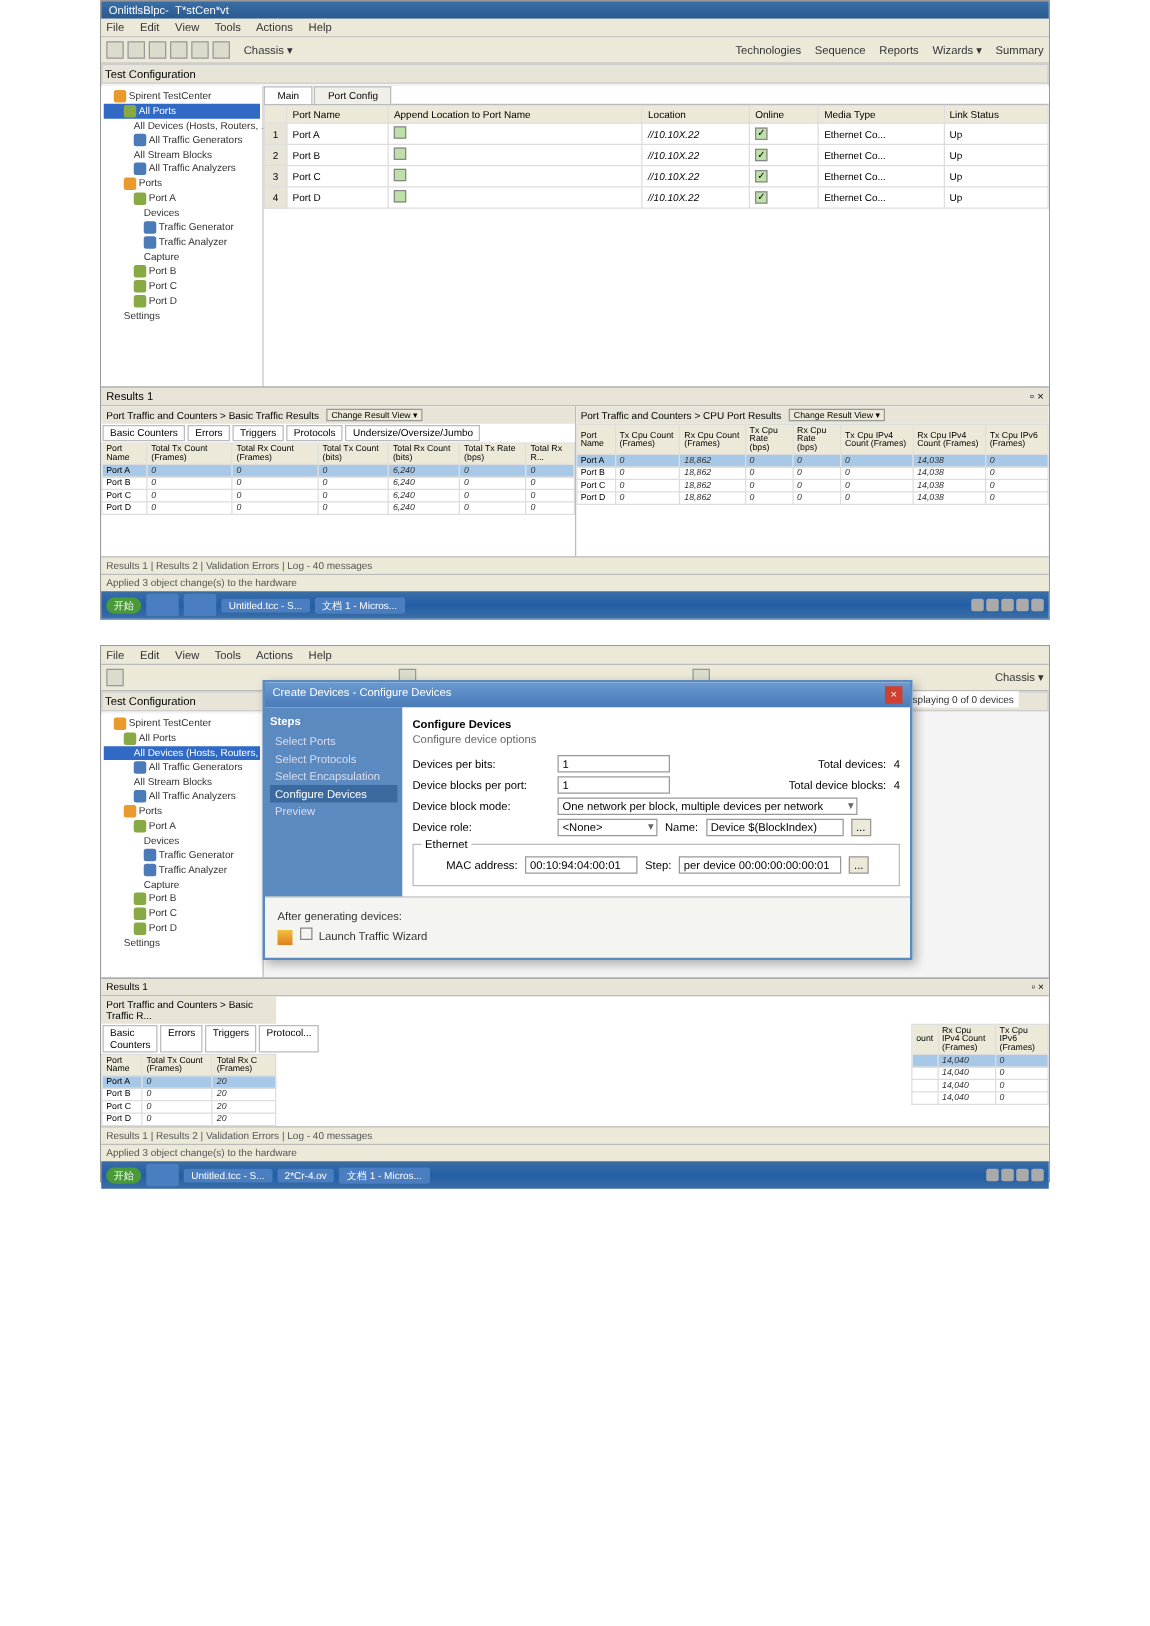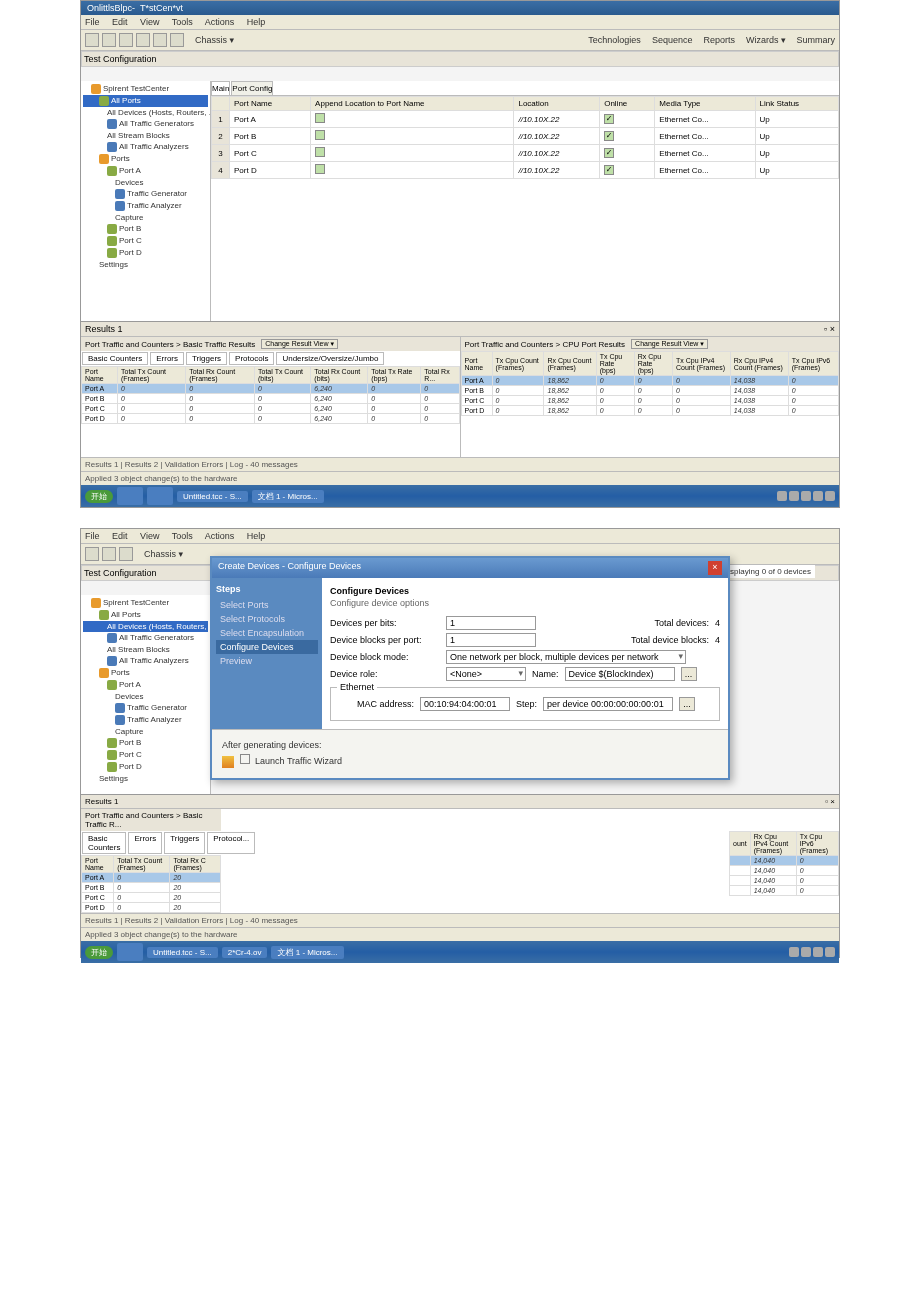--- a/index.html
+++ b/index.html
@@ -32,20 +32,21 @@
       border-bottom: 1px solid #bbb;
     }
     .menubar span { margin-right: 10px; color: #333; }
     .toolbar {
       background: #ece9d8;
       padding: 3px 4px;
       border-bottom: 1px solid #bbb;
       display: flex;
       gap: 3px;
       align-items: center;
+      justify-content: space-between;
     }
     .toolbar-icon {
       width: 14px; height: 14px;
       background: #dcdccc;
       border: 1px solid #999;
       display: inline-block;
     }
     .toolbar-text { color: #333; margin-left: 8px; }
     .main-area {
       display: flex;
@@ -57,21 +58,21 @@
       border-right: 1px solid #bbb;
       background: #fff;
       font-size: 8px;
       padding: 2px;
       overflow: hidden;
     }
     .tree-header {
       background: #e8e4d8;
       padding: 2px;
       border: 1px solid #ccc;
-      margin-bottom: 14px;
+      margin-bottom: 2px;
     }
     .tree-item {
       padding: 1px 0 1px 8px;
       white-space: nowrap;
       color: #333;
     }
     .tree-item.lv1 { padding-left: 16px; }
     .tree-item.lv2 { padding-left: 24px; }
     .tree-item.sel { background: #316ac5; color: #fff; }
     .tree-icon {
@@ -86,21 +87,21 @@
     .tree-icon.blue { background: #4a7ab8; }
     .content-panel {
       flex: 1;
       background: #fff;
     }
     .tabs {
       display: flex;
       border-bottom: 1px solid #bbb;
     }
     .tab {
-      padding: 2px 0;
+      padding: 2px 10px;
       border: 1px solid #bbb;
       border-bottom: none;
       background: #f0f0e8;
       margin-right: 1px;
       font-size: 8px;
     }
     .tab.active { background: #fff; }
     .data-grid {
       width: 100%;
       border-collapse: collapse;

